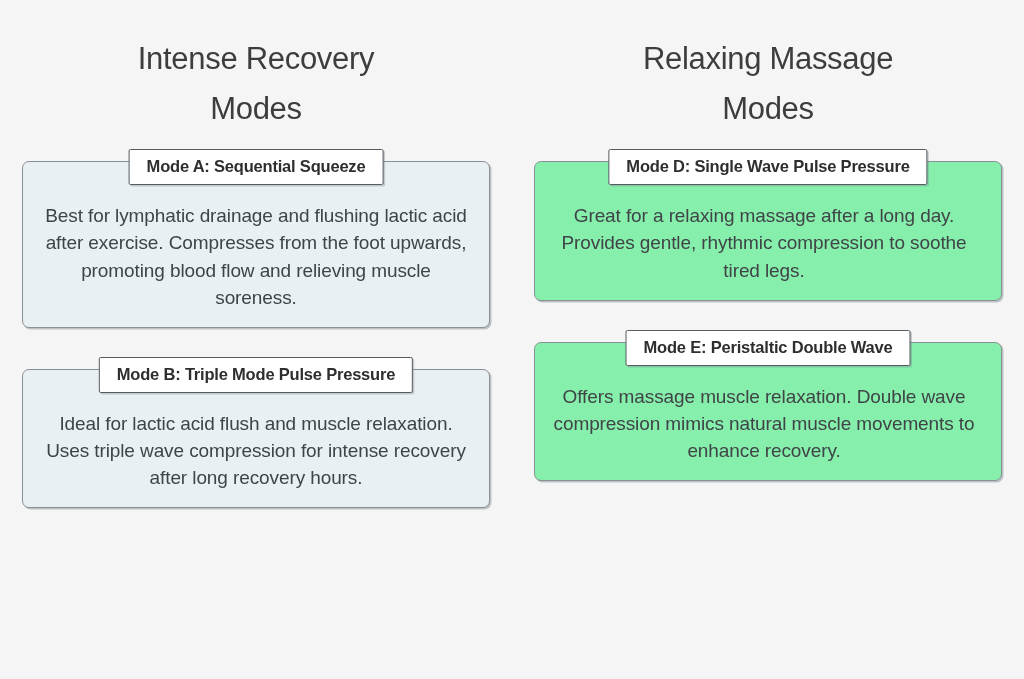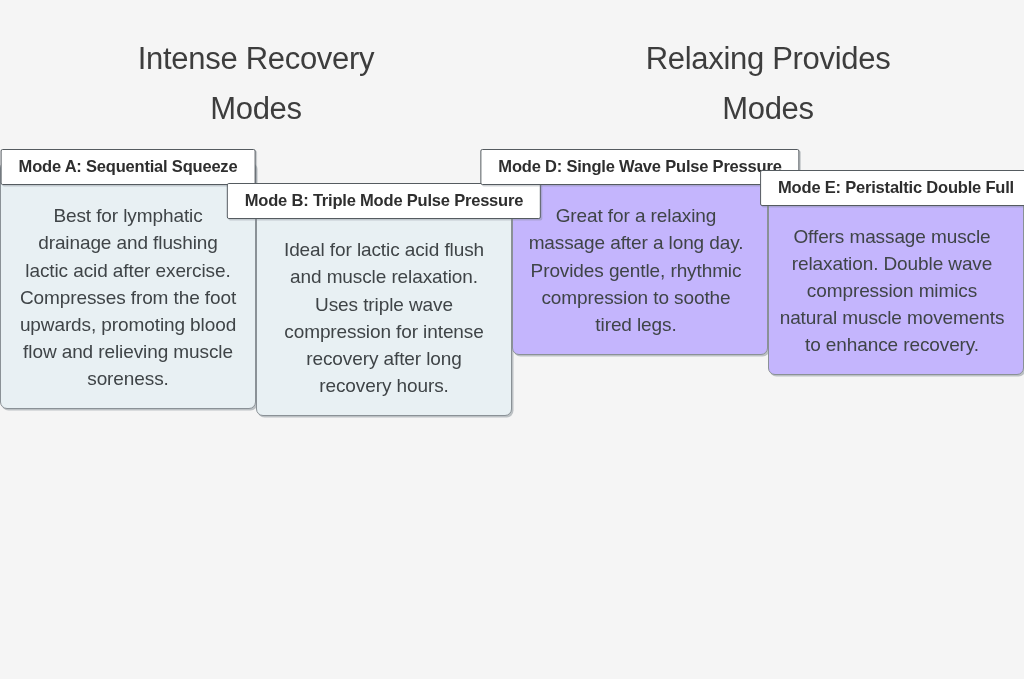--- a/index.html
+++ b/index.html
@@ -41,20 +41,21 @@
     color: #3d3d3d;
     text-align: center;
     margin-top: 34px;
     margin-bottom: 0;
     width: 330px;
   }
 
   .cards {
     margin-top: 28px;
     display: flex;
+    flex-direction: column;
     width: 100%;
     align-items: center;
   }
 
   .card-wrap {
     position: relative;
     width: 468px;
     margin-bottom: 41px;
   }
   .card-wrap:last-child { margin-bottom: 0; }
@@ -68,21 +69,21 @@
     min-height: 122px;
     display: flex;
     align-items: center;
     justify-content: center;
   }
 
   .col-left .card-body {
     background: #e8f0f3;
   }
   .col-right .card-body {
-    background: #c4b5fd;
+    background: #86efac;
     padding-left: 8px;
   }
 
   .card-label {
     position: absolute;
     top: -12px;
     left: 50%;
     transform: translateX(-50%);
     box-sizing: border-box;
     background: #ffffff;
@@ -131,33 +132,33 @@
         <div class="card-body">
           <p class="card-desc">Ideal for lactic acid flush and muscle relaxation. Uses triple wave compression for intense recovery after long recovery hours.</p>
         </div>
       </div>
 
 
     </div>
   </div>
 
   <div class="column col-right">
-    <div class="col-title">Relaxing Provides Modes</div>
+    <div class="col-title">Relaxing Massage Modes</div>
 
     <div class="cards">
 
       <div class="card-wrap">
         <div class="card-label">Mode D: Single Wave Pulse Pressure</div>
         <div class="card-body">
           <p class="card-desc">Great for a relaxing massage after a long day. Provides gentle, rhythmic compression to soothe tired legs.</p>
         </div>
       </div>
 
       <div class="card-wrap">
-        <div class="card-label">Mode E: Peristaltic Double Full</div>
+        <div class="card-label">Mode E: Peristaltic Double Wave</div>
         <div class="card-body">
           <p class="card-desc">Offers massage muscle relaxation. Double wave compression mimics natural muscle movements to enhance recovery.</p>
         </div>
       </div>
 
 
     </div>
   </div>
 
 </div>

